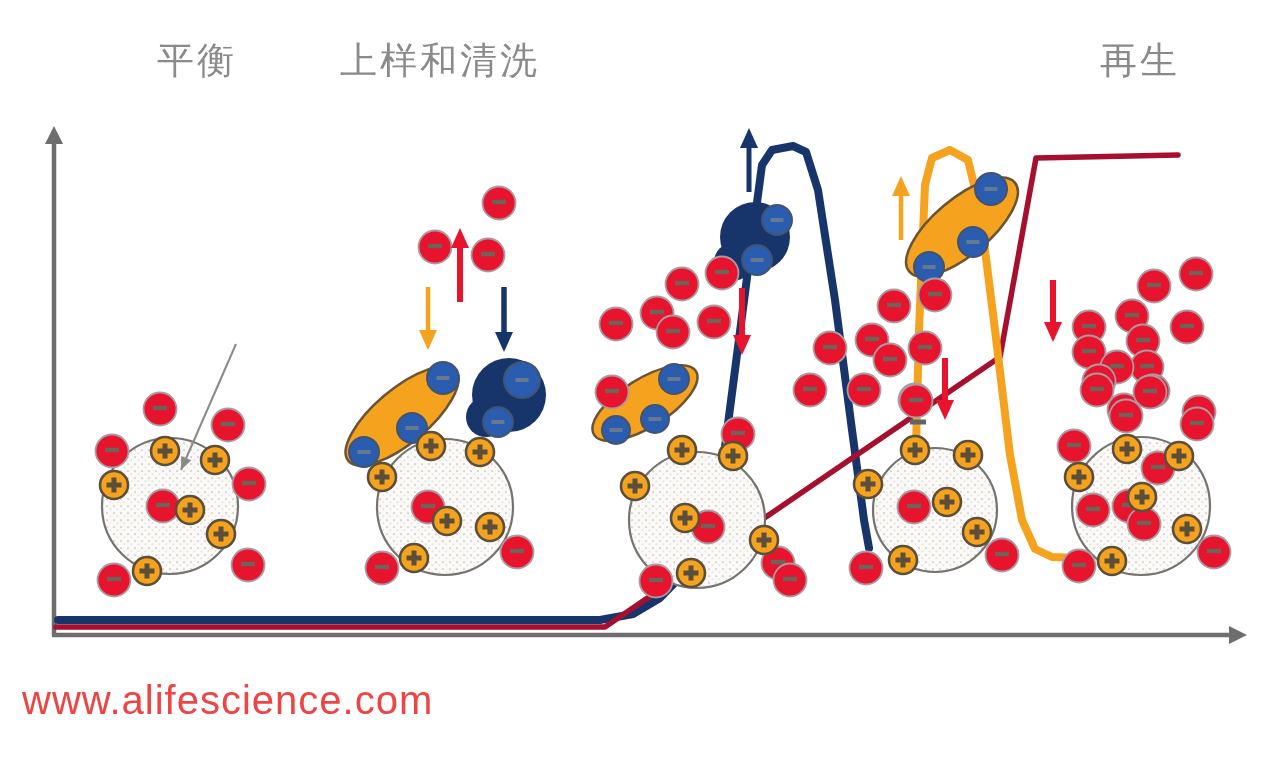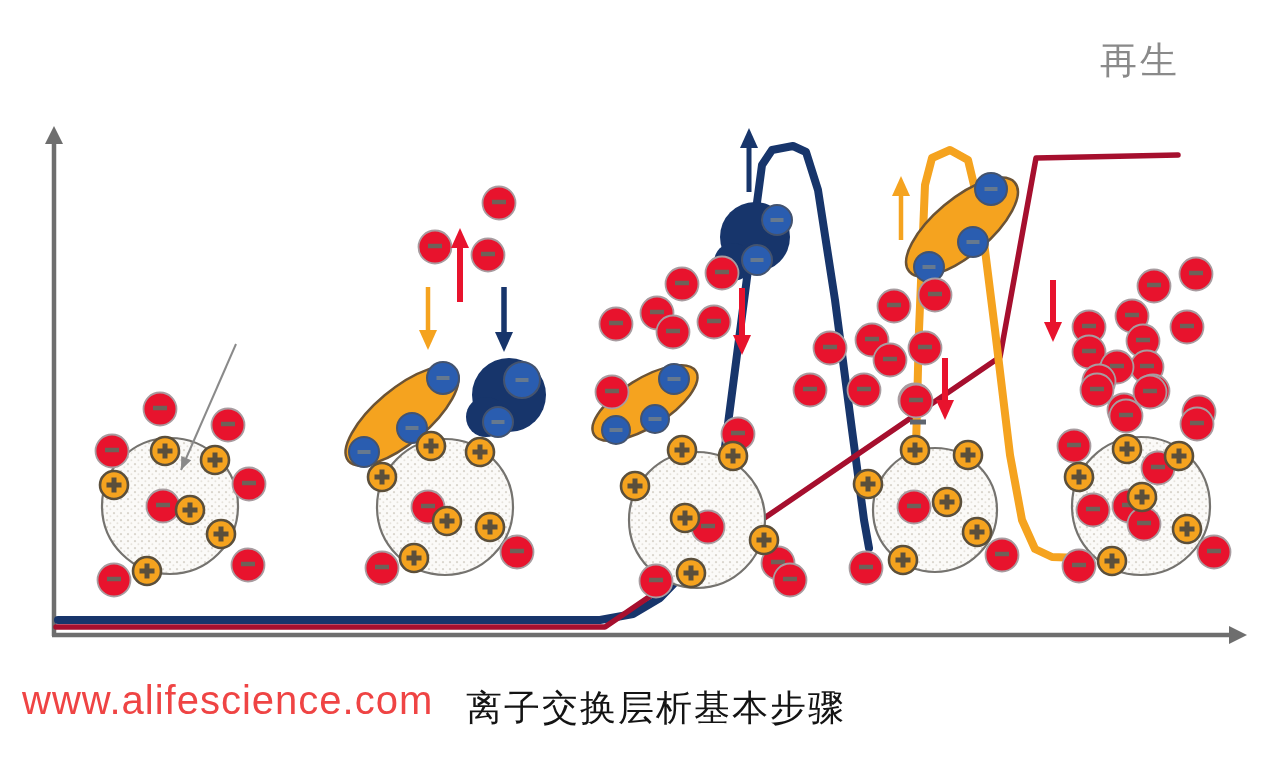--- a/index.html
+++ b/index.html
@@ -536,19 +536,20 @@
       <g>
         <line x1="945" y1="358" x2="945" y2="404" stroke="#E8132D" stroke-width="6"></line>
         <path d="M945.0,420.0 L936.0,400.0 L954.0,400.0 Z" fill="#E8132D"></path>
       </g>
       <g>
         <line x1="1053" y1="280" x2="1053" y2="326" stroke="#E8132D" stroke-width="6"></line>
         <path d="M1053.0,342.0 L1044.0,322.0 L1062.0,322.0 Z" fill="#E8132D"></path>
       </g>
     </svg>
 
+  <div class="stage-label" style="left: 197px; color: rgb(138, 138, 138);">平衡</div>
+  <div class="stage-label" style="left: 440px; color: rgb(138, 138, 138);">上样和清洗</div>
   <div class="stage-label" style="left: 1140px; color: rgb(138, 138, 138);">再生</div>
 
 
   <div class="watermark" style="color: #ef4444;">www.alifescience.com</div>
 
-  <div class="caption" style="left: 656px; color: rgb(20, 20, 20);">离子交换层析基本步骤</div>
 </div>
 
 </body></html>

